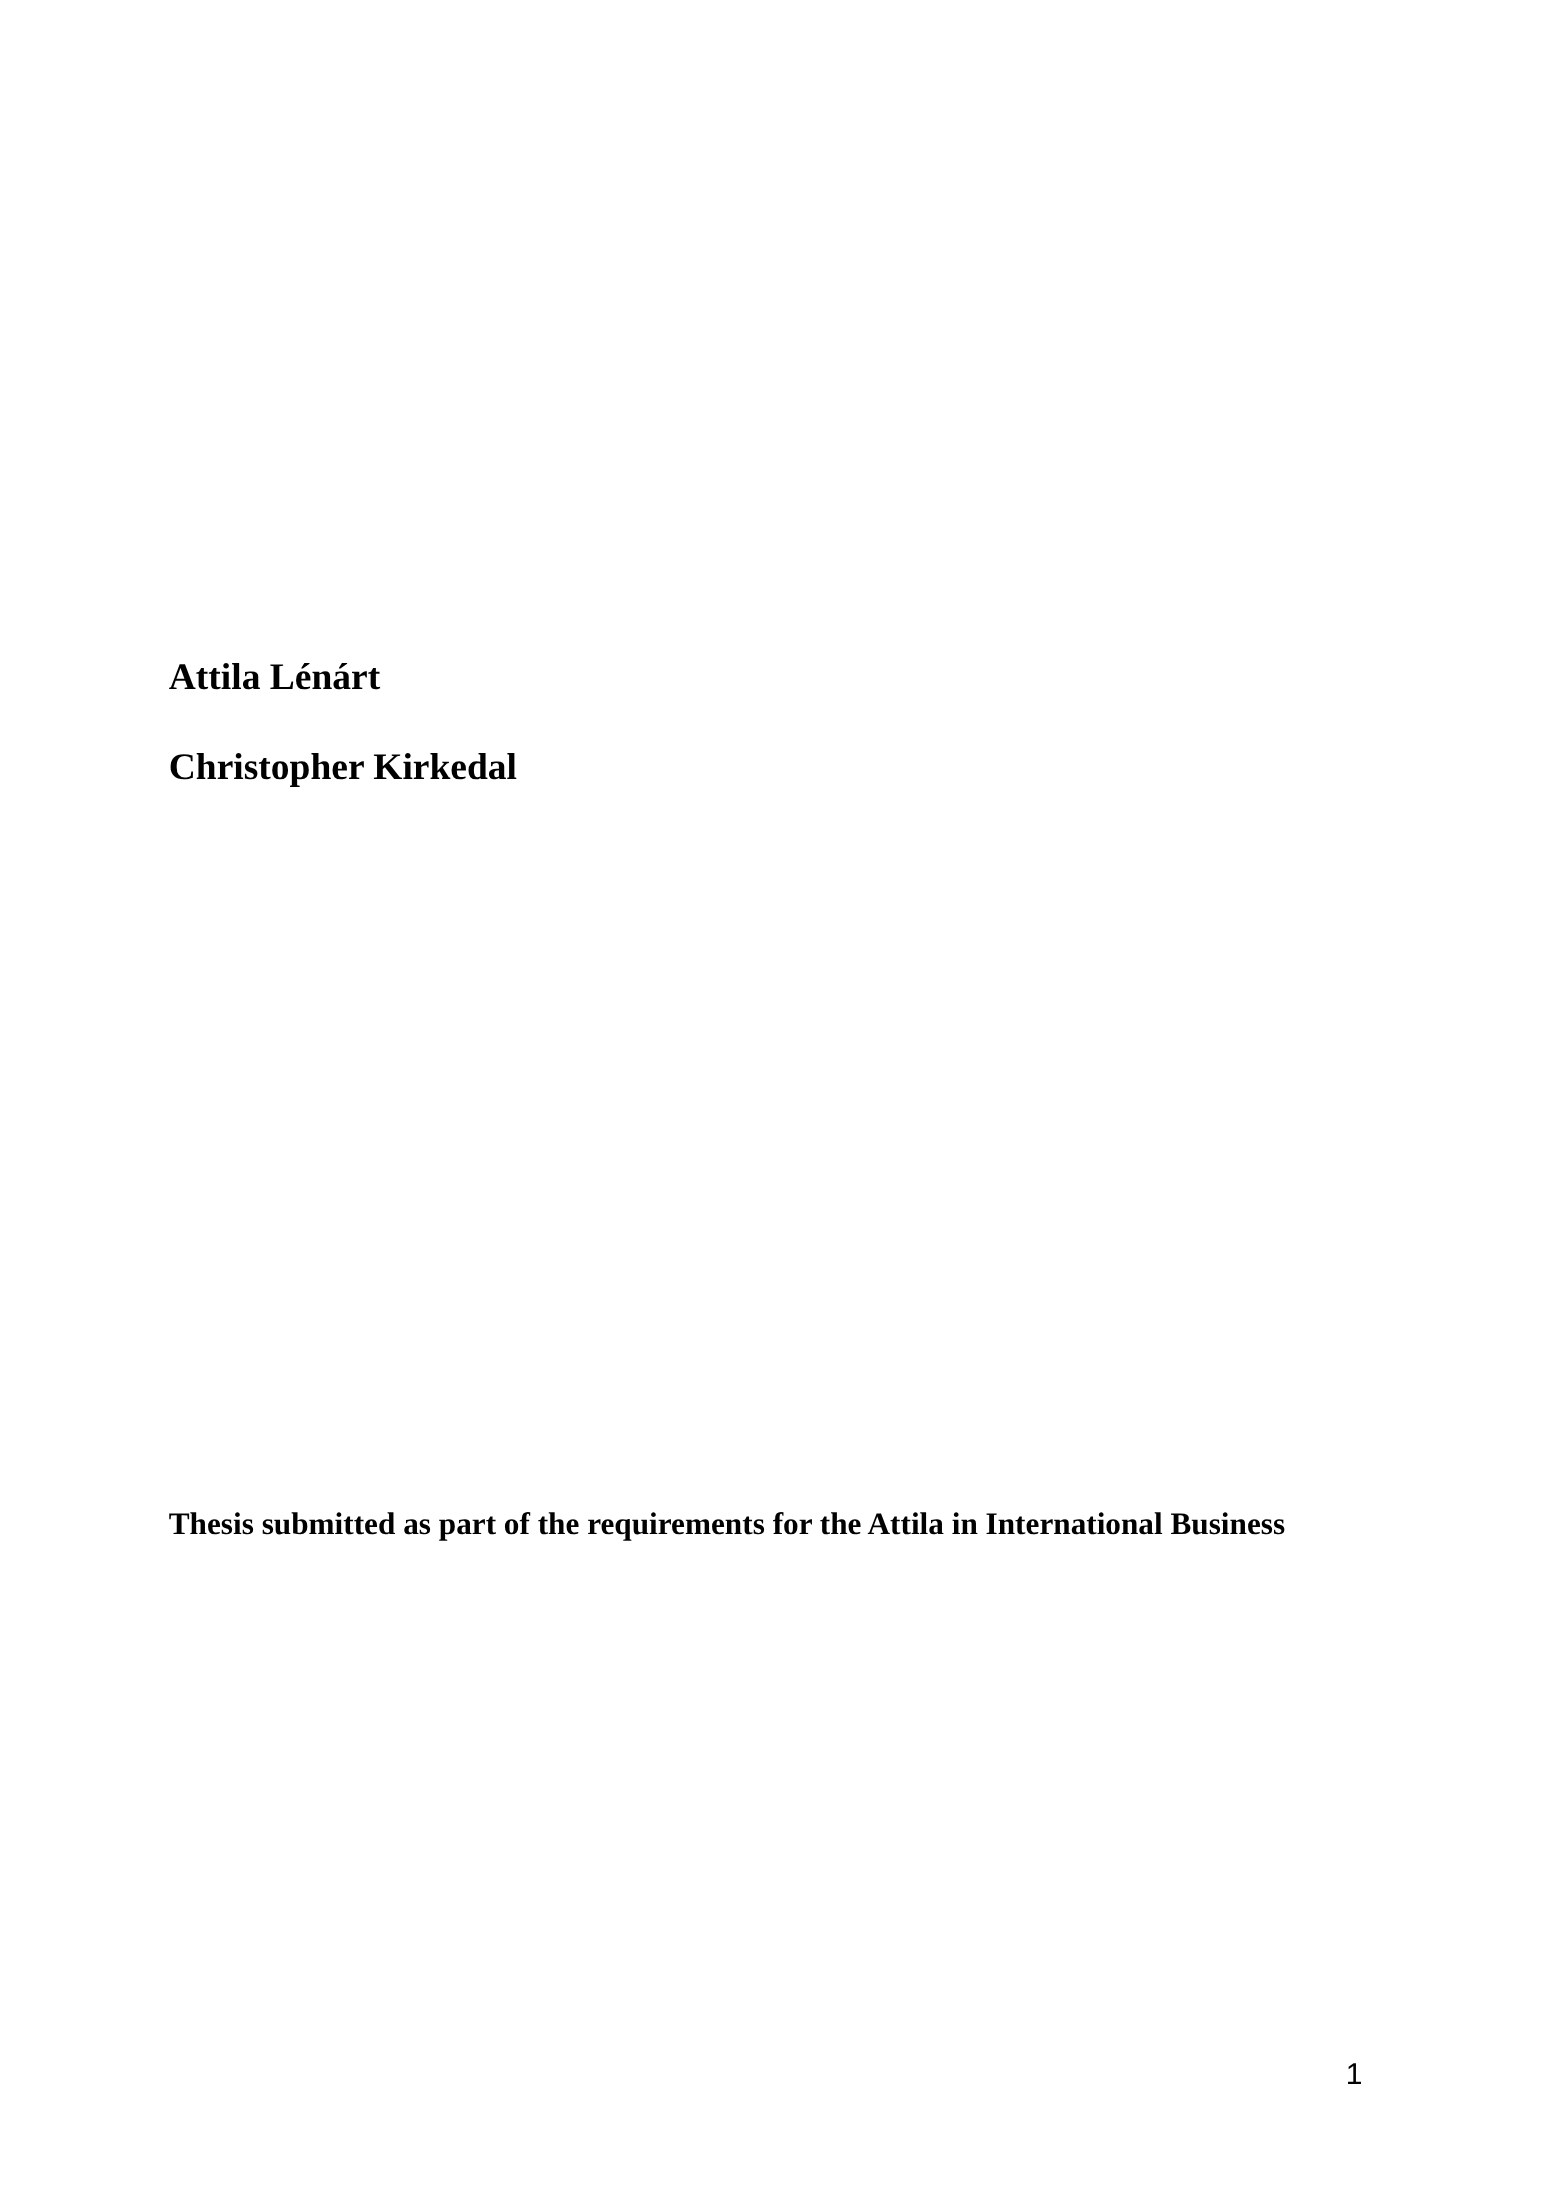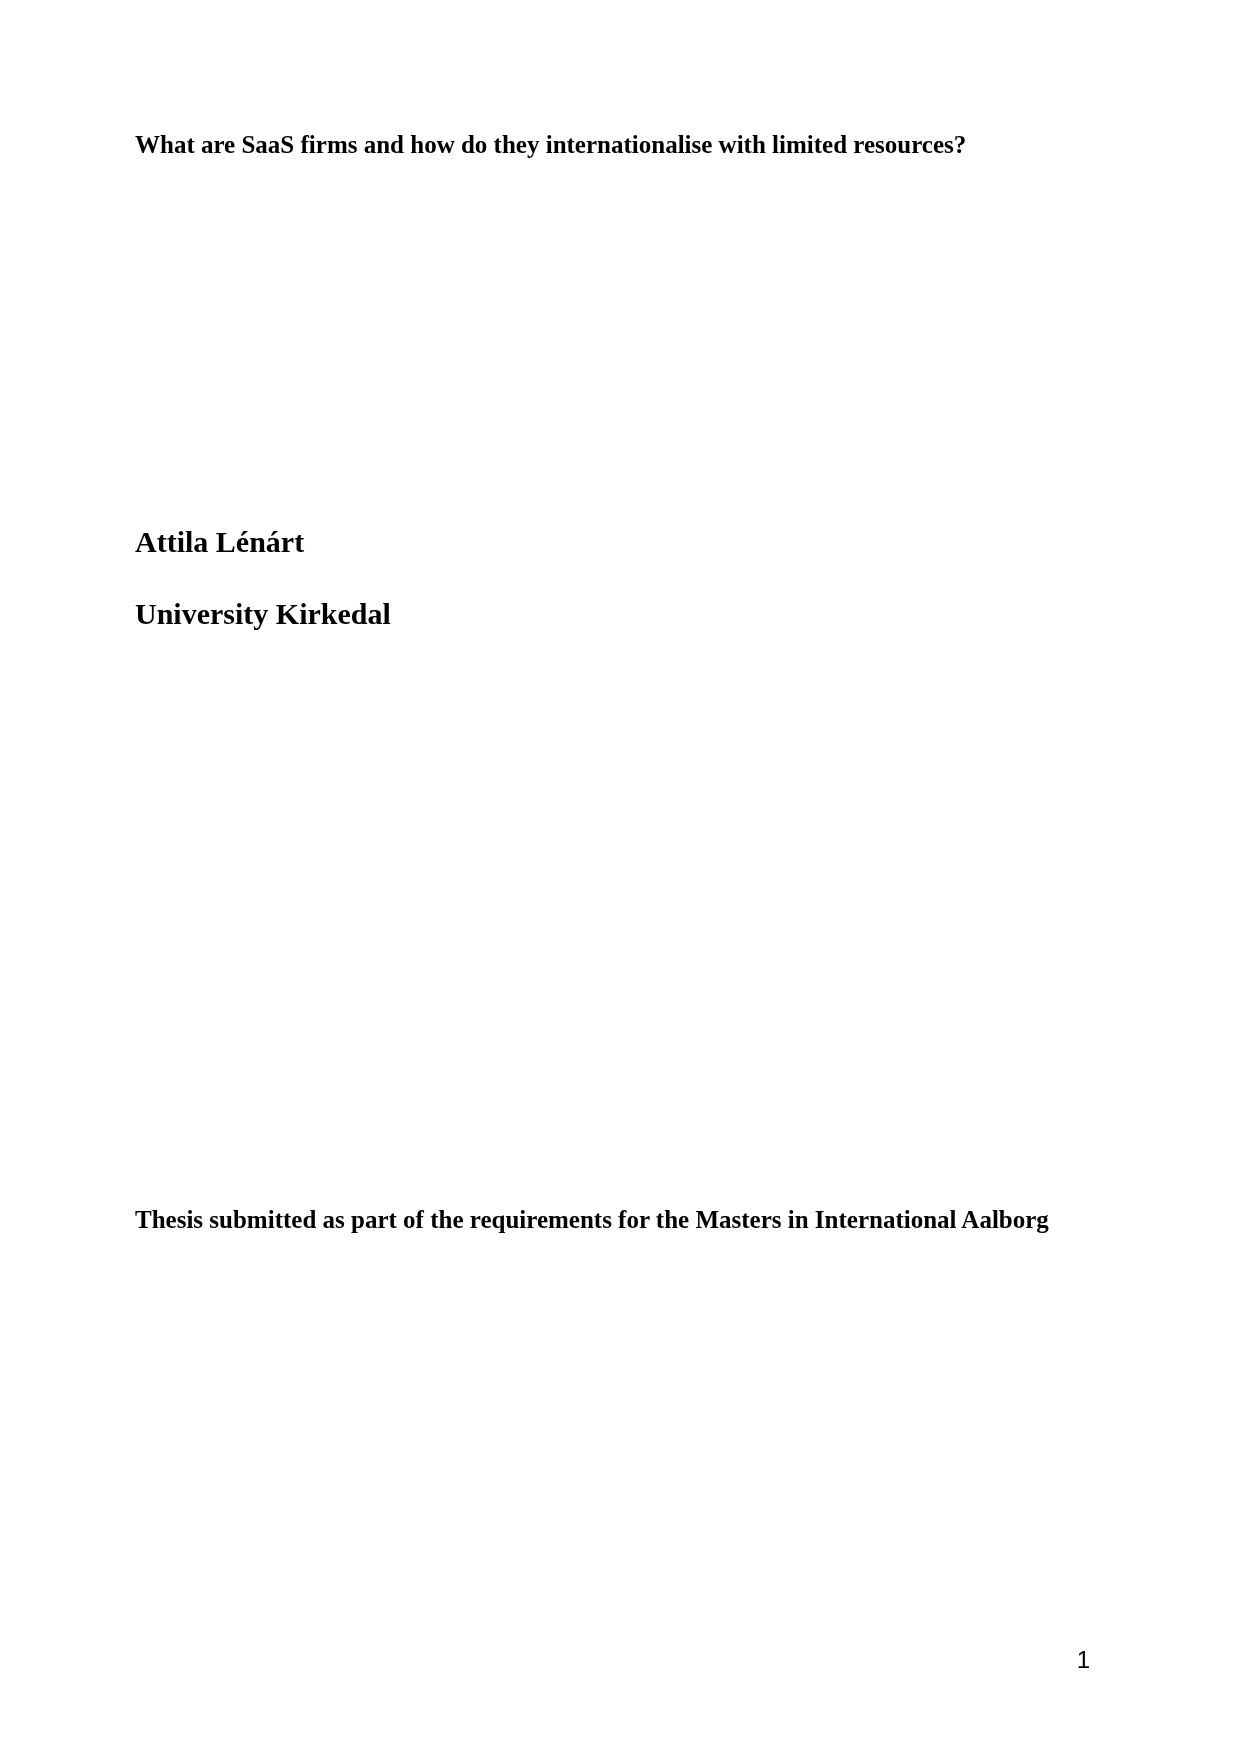--- a/index.html
+++ b/index.html
@@ -51,27 +51,26 @@
     font-weight: normal;
     color: #000000;
   }
 </style>
 </head>
 <body>
 
 <div class="sheet">
 
   <div class="doc-text title-block">
-    <div>What are SaaS firms and how do they internationalise with limited resources?</div>
   </div>
 
   <div class="doc-text author-name author-1">Attila Lénárt</div>
 
-  <div class="doc-text author-name author-2">University Kirkedal</div>
+  <div class="doc-text author-name author-2">Christopher Kirkedal</div>
 
 
   <div class="doc-text submission-block">
-    <div>Thesis submitted as part of the requirements for the Masters in International Aalborg</div>
+    <div>Thesis submitted as part of the requirements for the Attila in International Business</div>
   </div>
 
   <div class="page-number">1</div>
 
 </div>
 
 </body></html>

